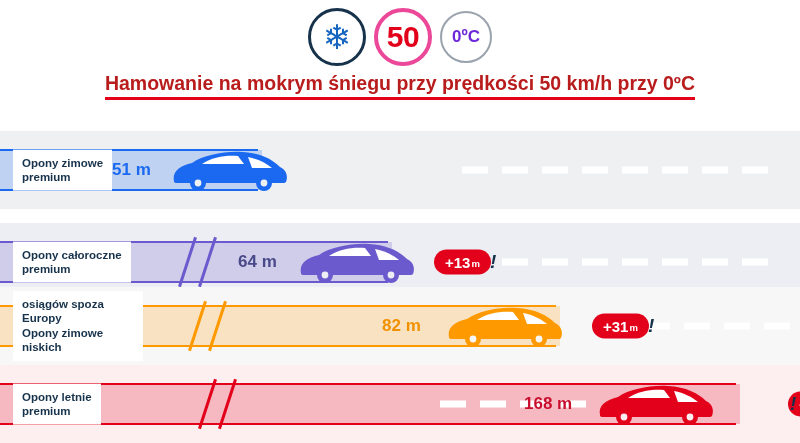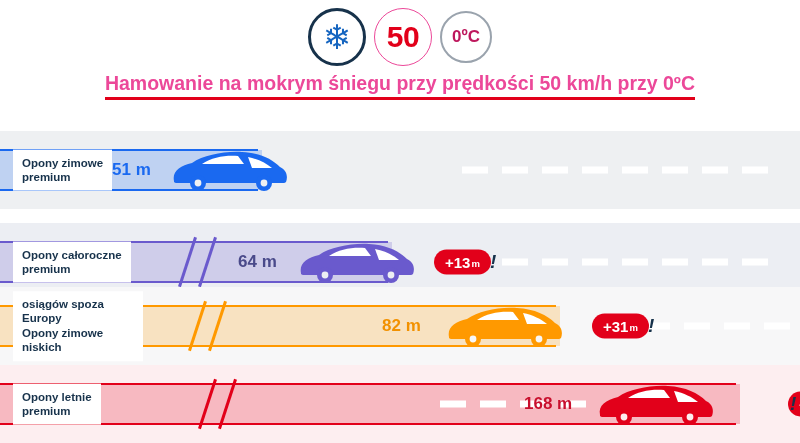--- a/index.html
+++ b/index.html
@@ -36,56 +36,56 @@
     background: #ffffff;
   }
   .circle.snow {
     width: 58px;
     height: 58px;
     border: 3px solid #17324b;
   }
   .circle.speed {
     width: 58px;
     height: 58px;
-    border: 1px solid #ec4899;
+    border: 4px solid #ec4899;
   }
   .circle.temp {
     width: 52px;
     height: 52px;
     border: 2px solid #9aa3ad;
   }
   .snow-glyph {
     color: #1565c0;
     font-size: 34px;
     line-height: 1;
   }
   .speed-label {
     color: #e2001a;
     font-size: 30px;
     font-weight: bold;
     letter-spacing: -0.5px;
   }
   .temp-label {
-    color: #be185d;
+    color: #6d28d9;
     font-size: 17px;
     font-weight: bold;
     text-align: right;
   }
 
   
   .title-wrap {
     position: absolute;
     top: 72px;
     left: 0;
     width: 800px;
     text-align: center;
   }
   .title {
     display: inline-block;
-    color: #ec4899;
+    color: #b91c1c;
     font-size: 19.5px;
     font-weight: bold;
     padding-bottom: 4px;
   }
   .title-underline {
     display: block;
     height: 3px;
     background: #e2001a;
     margin-top: 2px;
   }

